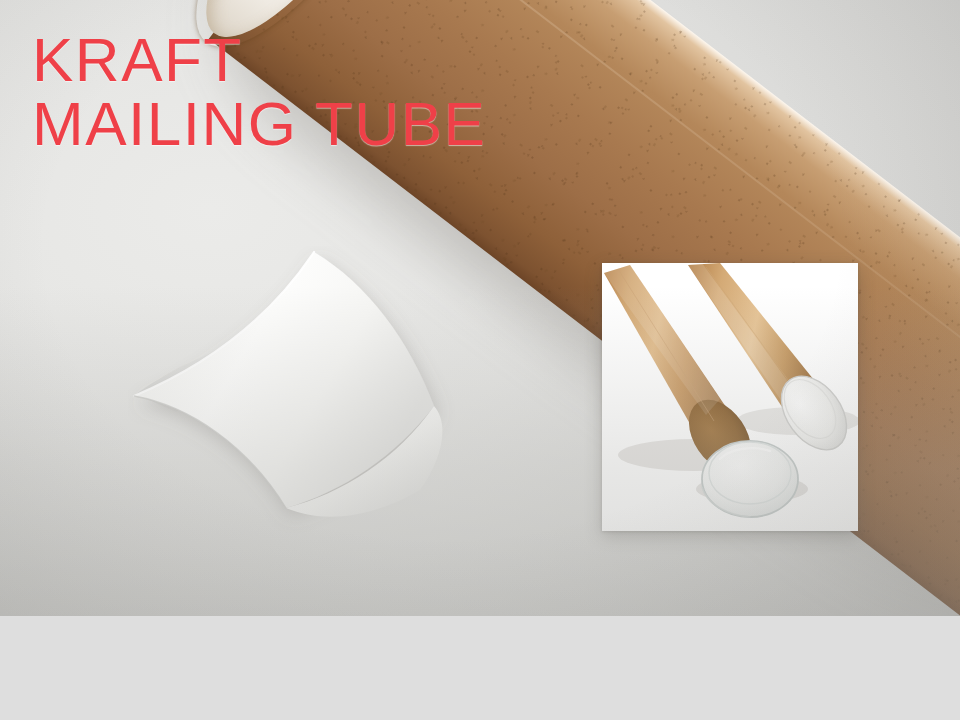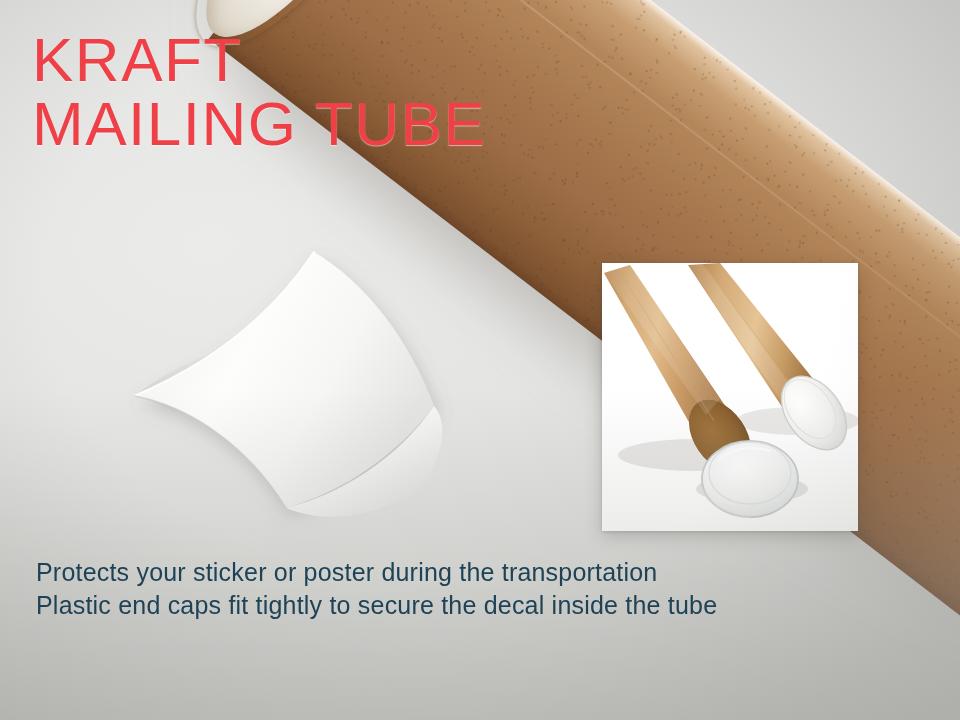--- a/index.html
+++ b/index.html
@@ -5,21 +5,21 @@
 <style>
   * { margin:0; padding:0; box-sizing:border-box; }
   html, body {
     width:960px; height:720px; overflow:hidden;
     font-family:"Liberation Sans", sans-serif;
     background:#dedede;
   }
 
   #stage {
     position:relative;
-    width:960px; height:720px;
+    width:960px; height:616px;
     overflow:hidden;
     background:
       radial-gradient(ellipse 900px 620px at 22% 34%, #ebebe9 0%, #e4e4e2 42%, #d8d8d6 78%, #d0d0ce 100%);
   }
 
   
   .floor-shade{
     position:absolute; left:0; right:0; bottom:0; height:330px;
     background:linear-gradient(to bottom, rgba(180,180,176,0) 0%, rgba(176,176,172,.30) 55%, rgba(168,168,164,.42) 100%);
     pointer-events:none;
@@ -286,19 +286,15 @@
       </g>
     </svg>
   </div>
 
   <div class="floor-shade"></div>
   <div class="vignette"></div>
 
   <div class="title">KRAFT
 MAILING TUBE</div>
 
-  <div class="body-copy">
-    <div>Protects your sticker or poster during the transportation</div>
-    <div>Plastic end caps fit tightly to secure the decal inside the tube</div>
-  </div>
 
 
 </div>
 
 </body></html>

